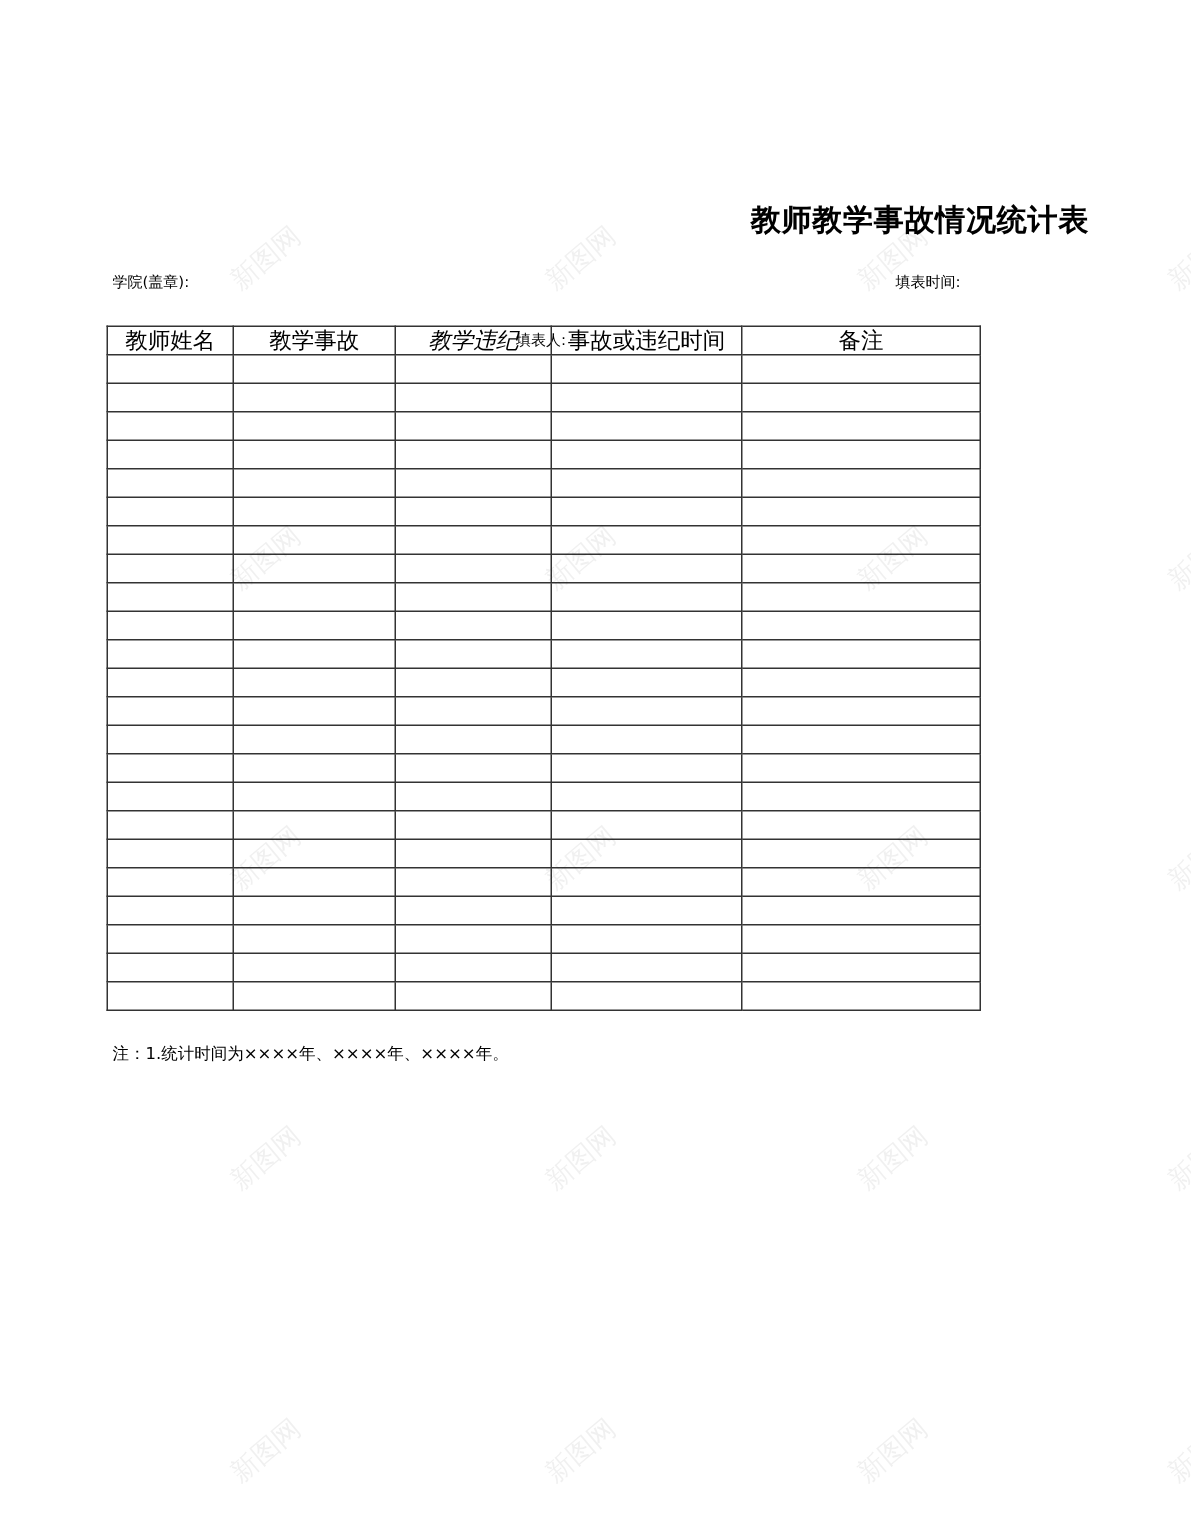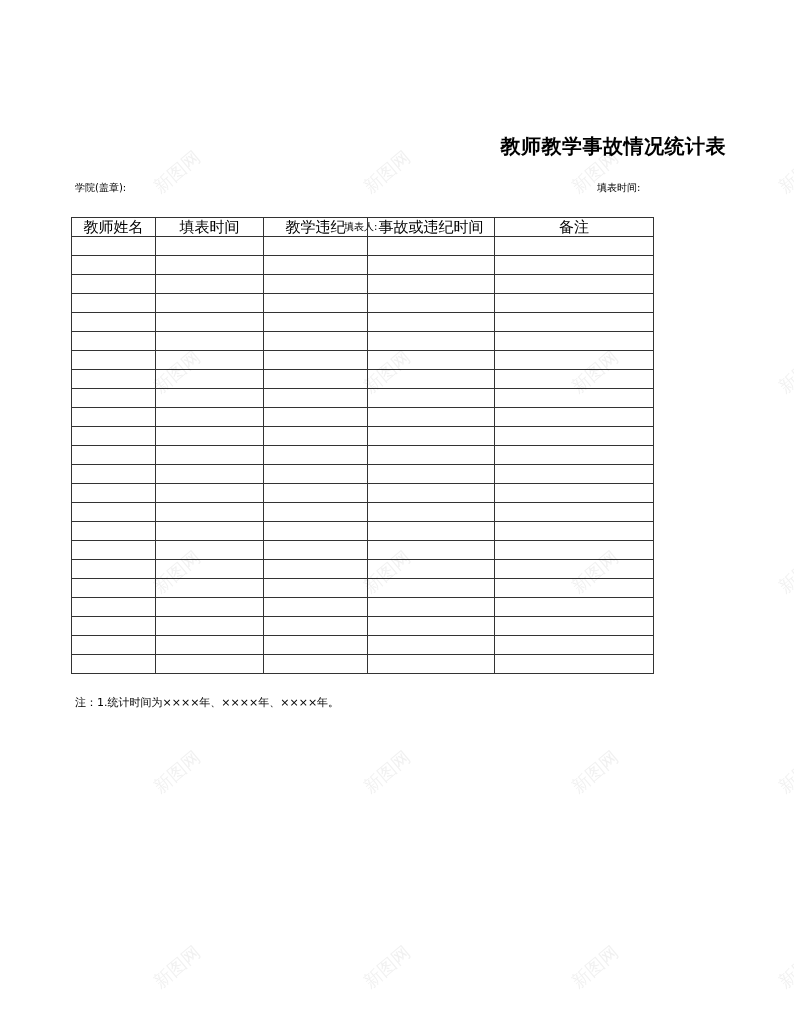--- a/index.html
+++ b/index.html
@@ -9,40 +9,40 @@
            font-size: 20px; font-weight: bold; letter-spacing: 0.5px; }
   .meta { position: absolute; top: 181px; font-size: 10px; }
   .meta.school { left: 75px; }
   .meta.filler { left: 344px; margin-top: 39px; }
   .meta.time { left: 557px; margin-left: 40px; }
   table.grid { position: absolute; left: 71px; top: 217px; border-collapse: collapse;
                table-layout: fixed; }
   table.grid td, table.grid th { border: 1px solid #333; padding: 0; height: 18px;
                font-weight: normal; font-size: 15px; line-height: 17px; text-align: center; }
   table.grid th { height: 18px; }
-  .col1 { width: 83px; margin-top: 48px; } .col2 { width: 107px; } .col3 { width: 103px; }
+  .col1 { width: 83px; margin-top: 48px; } .col2 { width: 107px; } .col3 { width: 103px; font-style: italic; }
   .col4 { width: 126px; } .col5 { width: 158px; }
   .note { position: absolute; left: 75px; top: 695px; font-size: 11px; }
   .wm { position: absolute; font-size: 18px; color: rgba(0,0,0,0.06);
         transform: rotate(-40deg); white-space: nowrap; pointer-events: none; }
 </style>
 </head>
 <body>
 
 <div class="title">教师教学事故情况统计表</div>
 
 <div class="meta school">学院(盖章):</div>
 <div class="meta filler">填表人:</div>
 <div class="meta time">填表时间:</div>
 
 <table class="grid">
   <thead>
     <tr>
       <th class="col1">教师姓名</th>
-      <th class="col2">填表时间</th>
+      <th class="col2">教学事故</th>
       <th class="col3">教学违纪</th>
       <th class="col4">事故或违纪时间</th>
       <th class="col5">备注</th>
     </tr>
   </thead>
   <tbody id="tbody">
       <tr>
         <td></td>
         <td></td>
         <td></td>

